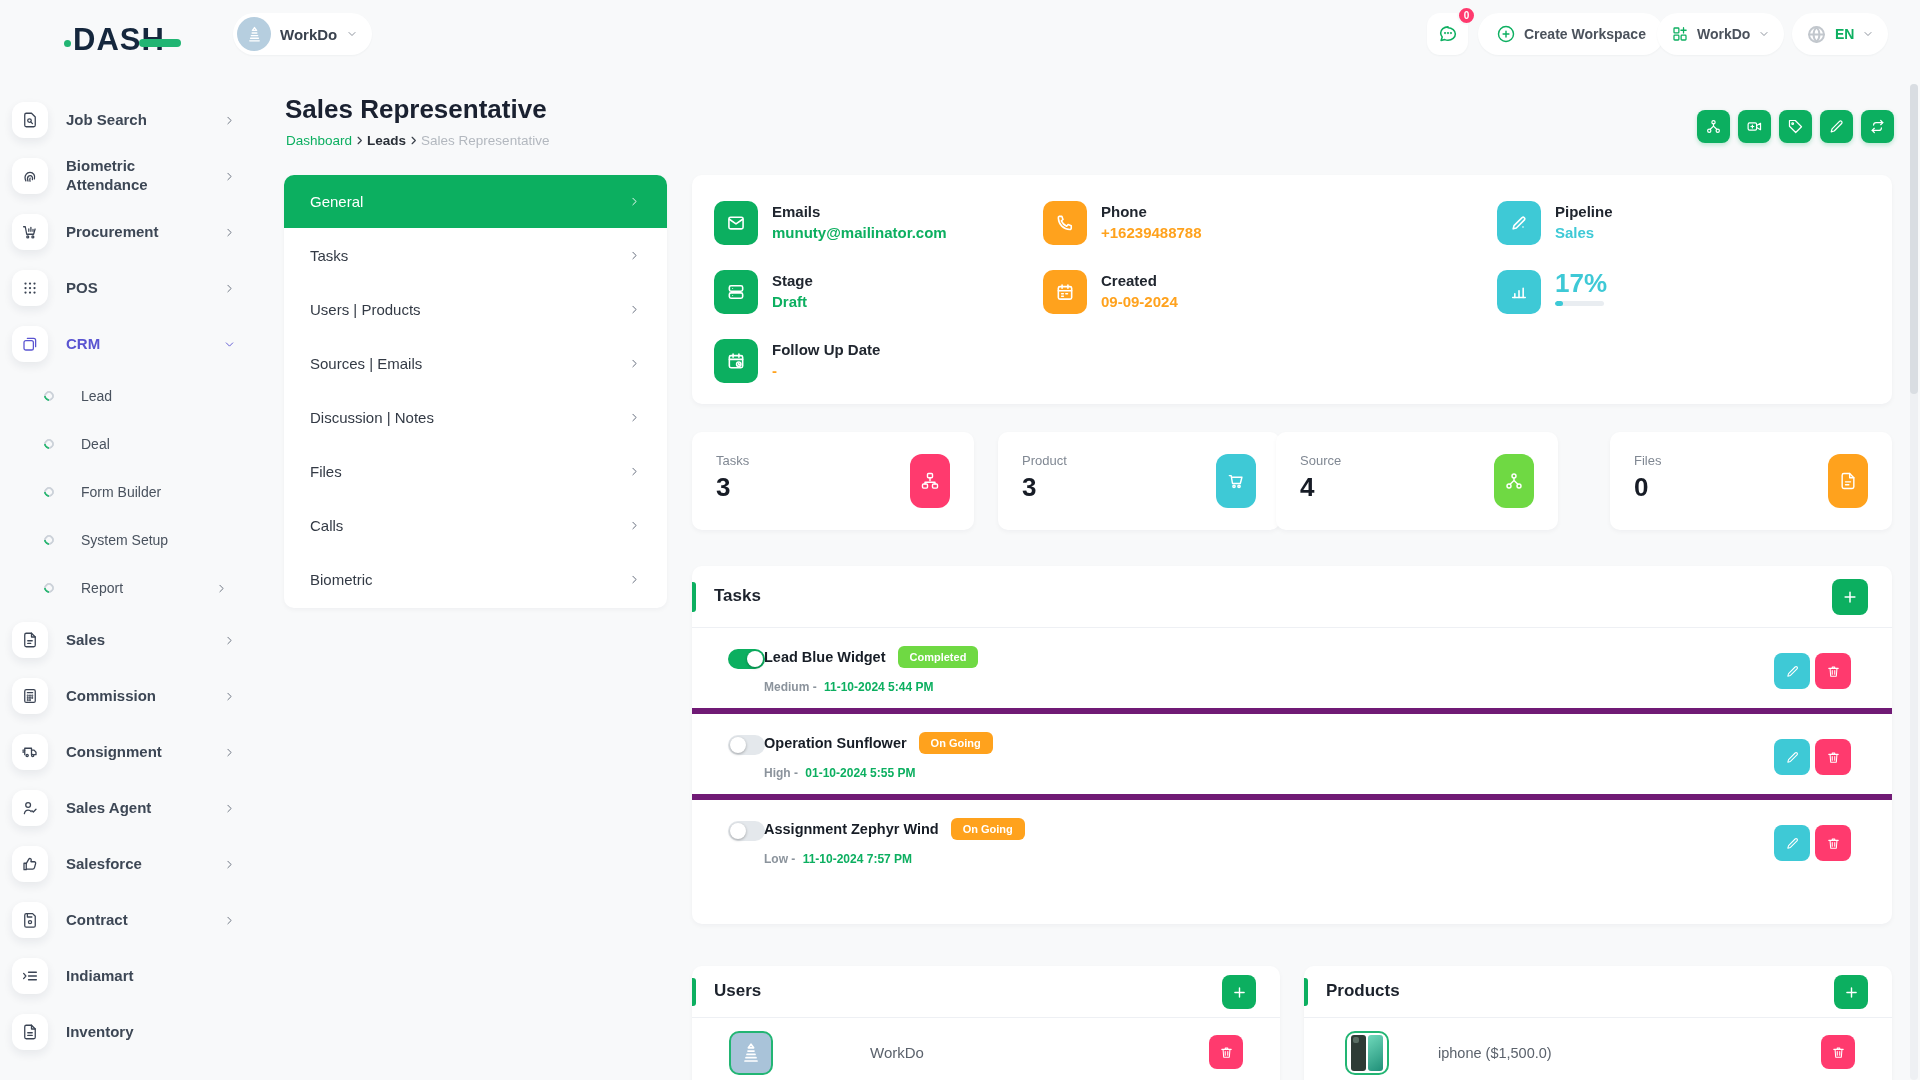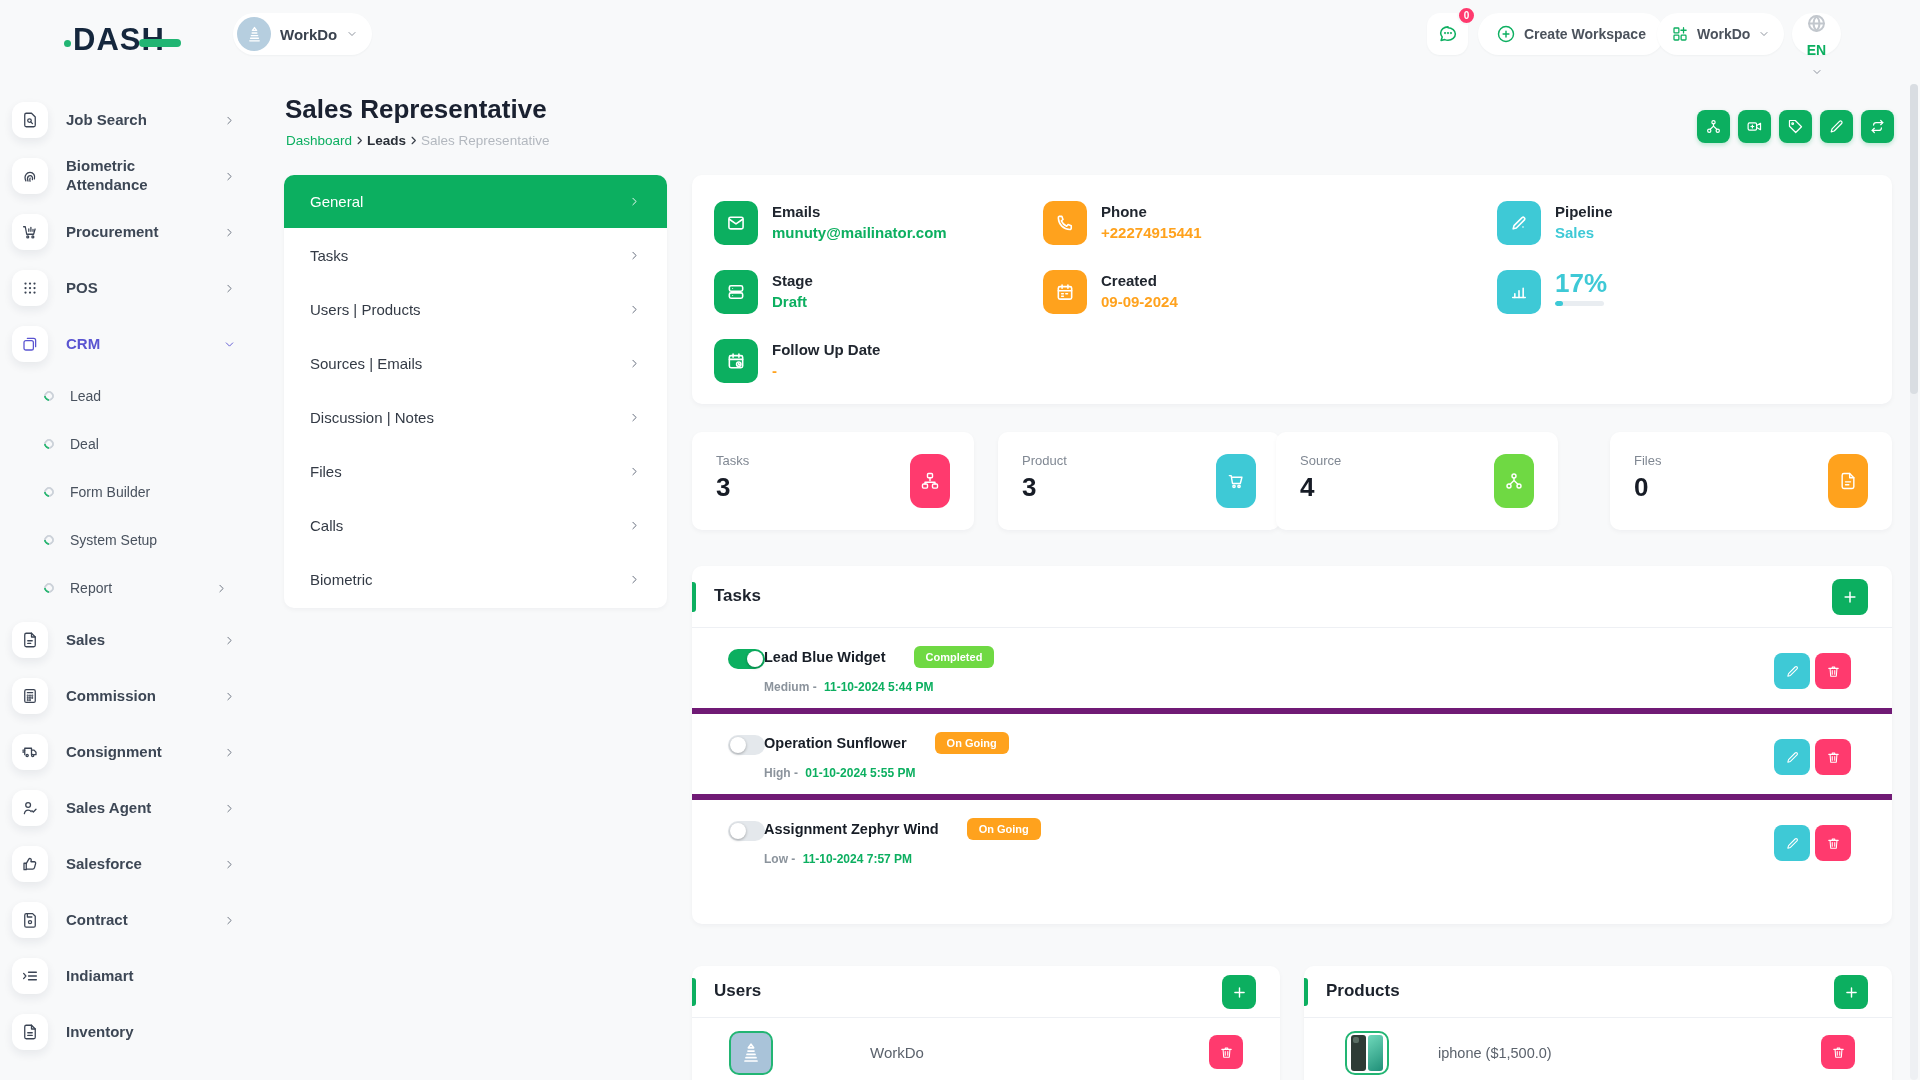--- a/index.html
+++ b/index.html
@@ -21,33 +21,33 @@
   .ws-pill { left:233px; padding:0 14px 0 4px; gap:9px; }
   .ws-avatar { width:34px; height:34px; border-radius:50%; background:#b6cedf; color:#fff; display:flex; align-items:center; justify-content:center; }
   .ws-name { font-size:15px; font-weight:600; color:#3a424e; }
   .chev { color:#7a818c; }
 
   .chat-btn { left:1427px; width:41px; justify-content:center; color:#0caf60; border-radius:13px; }
   .chat-badge { position:absolute; top:-7px; right:-8px; min-width:19px; height:19px; border-radius:10px; background:#ff3a6e; color:#fff; font-size:10px; font-weight:700; display:flex; align-items:center; justify-content:center; border:2px solid #f8f9fa; }
 
   .create-pill { left:1478px; padding:0 18px; gap:8px; font-size:14px; font-weight:600; color:#4b525c; }
   .wd-pill { left:1657px; padding:0 14px; gap:8px; font-size:14px; font-weight:600; color:#4b525c; }
-  .en-pill { left:1792px; padding:0 14px; gap:8px; font-size:14px; font-weight:700;flex-direction:column; }
+  .en-pill { left:1792px; padding:0 14px; gap:8px; font-size:14px; font-weight:700; }
   .en-label { color:#0caf60; }
   .green-ic { color:#0caf60; }
   .globe-ic { color:#c2c7cd; }
 
   
   .sidebar { position:absolute; left:12px; top:92px; width:252px; }
   .s-item { display:flex; align-items:center; height:56px; cursor:pointer; position:relative; }
   .s-tile { width:36px; height:36px; border-radius:12px; background:#fff; box-shadow:0 4px 10px rgba(30,40,60,.08); display:flex; align-items:center; justify-content:center; color:#3b4454; flex:0 0 36px; }
   .s-label { margin-left:18px; font-size:15px; font-weight:600; color:#3d4755; line-height:1.25; width:128px; }
   .s-chev { position:absolute; right:28px; color:#646d7a; }
   .s-item.active .s-label, .s-item.active .s-tile, .s-item.active .s-chev { color:#5a54d1; }
-  .sub-item { display:flex; align-items:center; height:48px; padding-left:32px; cursor:pointer; position:relative; }
+  .sub-item { display:flex; align-items:center; height:48px; padding-left:32px; cursor:pointer; position:relative;gap:11px; }
   .bullet { width:10px; height:10px; border-radius:50%; border:2px solid #ccd2d9; border-left-color:#2bb673; transform:rotate(-45deg); flex:0 0 10px; }
   .sub-label { margin-left:16px; font-size:14px; font-weight:500; color:#49525e; }
 
   
   .page-title { position:absolute; left:285px; top:94px; font-size:26px; font-weight:700; color:#1a2130; }
   .breadcrumb { position:absolute; left:286px; top:133px; display:flex; align-items:center; gap:2px; font-size:13.5px; }
   .bc-home { color:#0caf60; cursor:pointer; }
   .bc-mid { color:#2a3038; font-weight:600; cursor:pointer; }
   .bc-cur { color:#b3b8bf; }
   .bc-sep { color:#3a414b; font-size:11px; }
@@ -92,21 +92,21 @@
 
   .tasks-card { left:692px; top:566px; width:1200px; height:358px; overflow:hidden; }
   .task-row { position:relative; height:86px; border-bottom:6px solid #701a75; }
   .task-row:last-child { border-bottom:none; }
   .toggle { position:absolute; left:36px; top:21px; width:37px; height:20px; border-radius:10px; background:#e4e8ec; cursor:pointer; }
   .toggle .knob { position:absolute; top:2px; left:2px; width:16px; height:16px; border-radius:50%; background:#fff; box-shadow:0 1px 3px rgba(0,0,0,.3); }
   .toggle.on { background:#0caf60; }
   .toggle.on .knob { left:auto; right:2px; }
   .task-title-line { position:absolute; left:72px; top:18px; display:flex; align-items:center; }
   .task-name { font-size:14.5px; font-weight:700; color:#171d26; }
-  .task-badge { margin-left:28px; padding:5px 12px; border-radius:6px; font-size:11px; font-weight:600; color:#fff; }
+  .task-badge { margin-left:12px; padding:5px 12px; border-radius:6px; font-size:11px; font-weight:600; color:#fff; }
   .badge-green { background:#6fd943; } .badge-orange { background:#ffa21d; }
   .task-meta { position:absolute; left:72px; top:52px; font-size:12px; }
   .t-priority { color:#8b939c; font-weight:600; }
   .t-due { color:#0caf60; font-weight:600; margin-left:4px; }
   .row-actions { position:absolute; right:41px; top:25px; display:flex; gap:5px; }
   .mini-btn { width:36px; height:36px; border-radius:8px; display:flex; align-items:center; justify-content:center; color:#fff; cursor:pointer; }
   .btn-cyan { background:#3ec9d6; } .btn-pink { background:#ff3a6e; }
 
   .users-card { left:692px; top:966px; width:588px; height:200px; }
   .products-card { left:1304px; top:966px; width:588px; height:200px; }
@@ -594,21 +594,21 @@
     </div>
 
     <div class="info-item" style="left:351px; top:26px;">
       <span class="i-tile bg-orange">
         <svg class="line ic" width="20" height="20" viewBox="0 0 24 24" style="stroke-width:1.9">
             <path d="M5.2 4h3l1.4 3.8-2 1.6a12.5 12.5 0 0 0 6.4 6.4l1.7-2 3.8 1.4v3a1.6 1.6 0 0 1-1.7 1.6C10 19.5 4.5 14 4 6a1.7 1.7 0 0 1 1.2-2z"></path>
           </svg>
       </span>
       <div>
         <div class="i-label">Phone</div>
-        <div class="i-value v-orange">+22274915441</div>
+        <div class="i-value v-orange">+16239488788</div>
       </div>
     </div>
 
     <div class="info-item" style="left:805px; top:26px;">
       <span class="i-tile bg-cyan">
         <svg class="line ic" width="20" height="20" viewBox="0 0 24 24" style="stroke-width:1.9">
             <path d="M5 19l1-3.8L15.7 5.5a2 2 0 0 1 2.8 2.8L8.8 18z"></path>
             <circle cx="16.8" cy="16.8" r="1" fill="#fff" stroke="none"></circle>
           </svg>
       </span>

